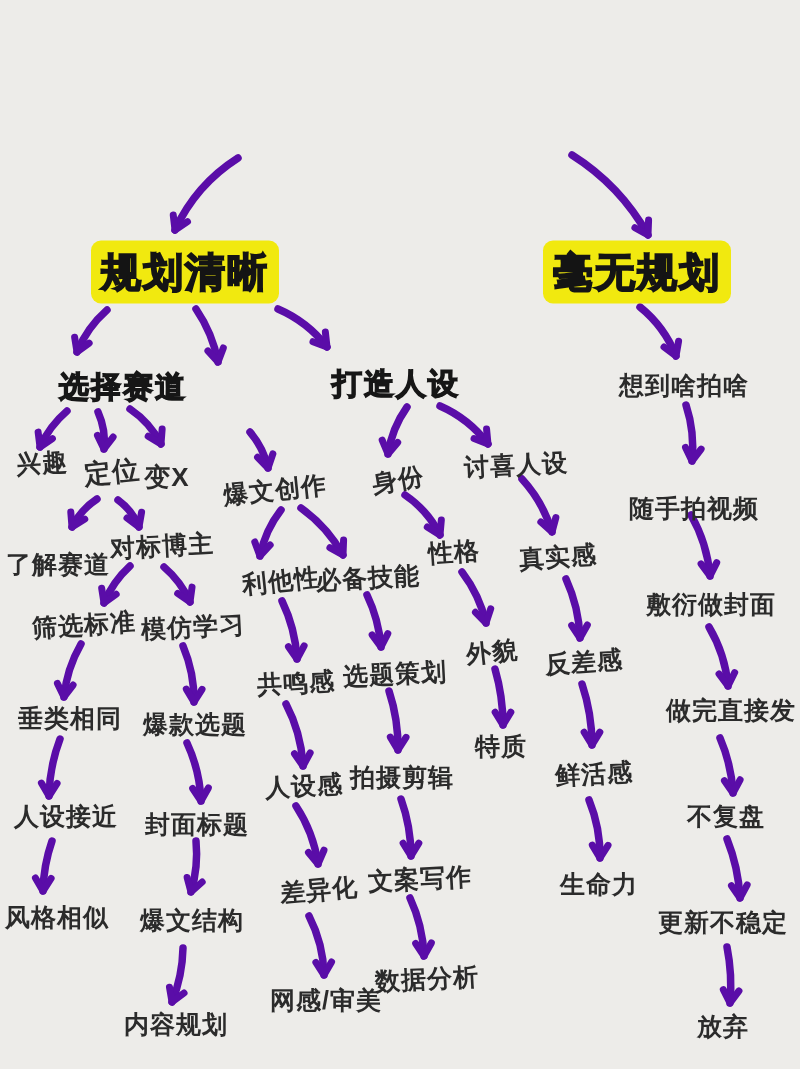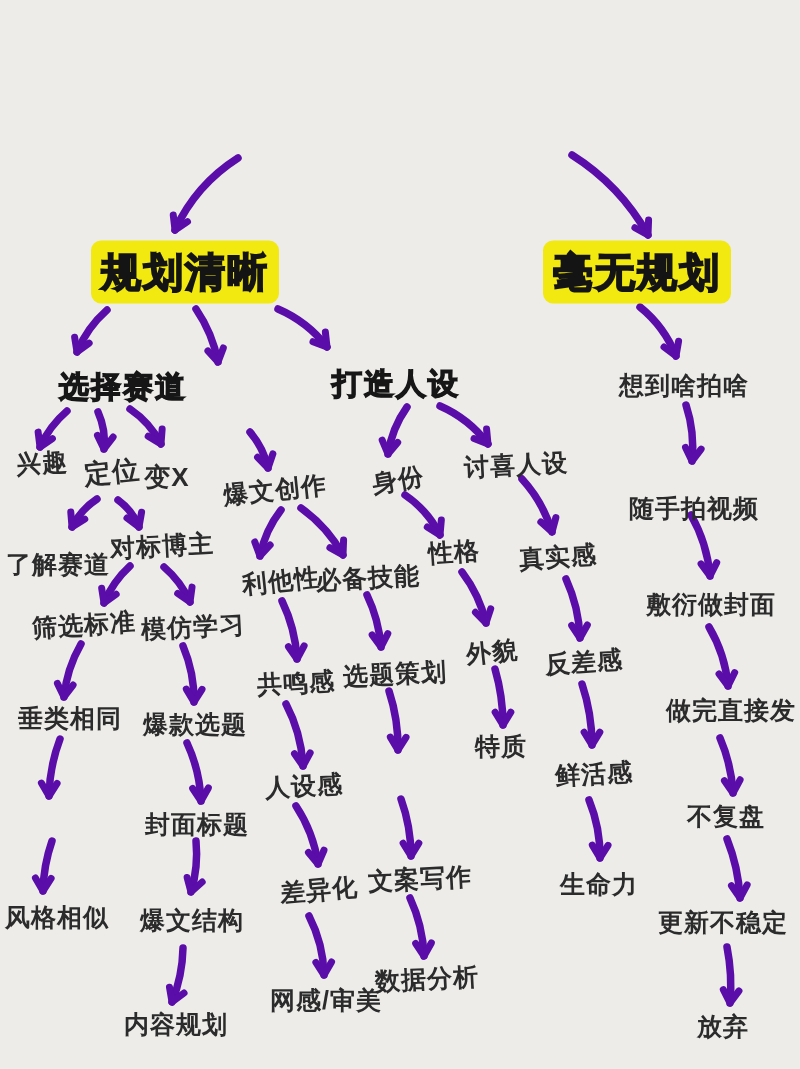--- a/index.html
+++ b/index.html
@@ -158,32 +158,34 @@
     <div class="node t-header" style="left: 396px; top: 384px; transform: translate(-50%, -50%) rotate(0deg);">打造人设</div>
     <div class="node t-node" style="left: 42px; top: 463px; transform: translate(-50%, -50%) rotate(-4deg);">兴趣</div>
     <div class="node t-node" style="left: 112px; top: 472px; transform: translate(-50%, -50%) rotate(-6deg); font-size: 27px;">定位</div>
     <div class="node t-node" style="left: 167px; top: 477px; transform: translate(-50%, -50%) rotate(0deg); font-size: 26px;">变X</div>
     <div class="node t-node" style="left: 58px; top: 564px; transform: translate(-50%, -50%) rotate(0deg);">了解赛道</div>
     <div class="node t-node" style="left: 162px; top: 546px; transform: translate(-50%, -50%) rotate(-3deg);">对标博主</div>
     <div class="node t-node" style="left: 84px; top: 625px; transform: translate(-50%, -50%) rotate(-4deg);">筛选标准</div>
     <div class="node t-node" style="left: 193px; top: 627px; transform: translate(-50%, -50%) rotate(-3deg);">模仿学习</div>
     <div class="node t-node" style="left: 70px; top: 718px; transform: translate(-50%, -50%) rotate(0deg);">垂类相同</div>
     <div class="node t-node" style="left: 195px; top: 724px; transform: translate(-50%, -50%) rotate(0deg);">爆款选题</div>
+    <div class="node t-node" style="left: 66px; top: 816px; transform: translate(-50%, -50%) rotate(0deg);">人设接近</div>
     <div class="node t-node" style="left: 197px; top: 824px; transform: translate(-50%, -50%) rotate(0deg);">封面标题</div>
     <div class="node t-node" style="left: 57px; top: 917px; transform: translate(-50%, -50%) rotate(0deg);">风格相似</div>
     <div class="node t-node" style="left: 192px; top: 920px; transform: translate(-50%, -50%) rotate(0deg);">爆文结构</div>
     <div class="node t-node" style="left: 176px; top: 1024px; transform: translate(-50%, -50%) rotate(0deg);">内容规划</div>
     <div class="node t-node" style="left: 275px; top: 490px; transform: translate(-50%, -50%) rotate(-6deg);">爆文创作</div>
     <div class="node t-node" style="left: 281px; top: 581px; transform: translate(-50%, -50%) rotate(-6deg);">利他性</div>
     <div class="node t-node" style="left: 296px; top: 683px; transform: translate(-50%, -50%) rotate(-3deg);">共鸣感</div>
     <div class="node t-node" style="left: 304px; top: 786px; transform: translate(-50%, -50%) rotate(-3deg);">人设感</div>
     <div class="node t-node" style="left: 319px; top: 890px; transform: translate(-50%, -50%) rotate(-5deg);">差异化</div>
     <div class="node t-node" style="left: 326px; top: 1000px; transform: translate(-50%, -50%) rotate(0deg);">网感/审美</div>
     <div class="node t-node" style="left: 368px; top: 578px; transform: translate(-50%, -50%) rotate(-3deg);">必备技能</div>
     <div class="node t-node" style="left: 395px; top: 674px; transform: translate(-50%, -50%) rotate(-3deg);">选题策划</div>
+    <div class="node t-node" style="left: 402px; top: 777px; transform: translate(-50%, -50%) rotate(0deg);">拍摄剪辑</div>
     <div class="node t-node" style="left: 420px; top: 879px; transform: translate(-50%, -50%) rotate(-3deg);">文案写作</div>
     <div class="node t-node" style="left: 427px; top: 979px; transform: translate(-50%, -50%) rotate(-3deg);">数据分析</div>
     <div class="node t-node" style="left: 398px; top: 480px; transform: translate(-50%, -50%) rotate(-10deg);">身份</div>
     <div class="node t-node" style="left: 454px; top: 552px; transform: translate(-50%, -50%) rotate(-4deg);">性格</div>
     <div class="node t-node" style="left: 492px; top: 652px; transform: translate(-50%, -50%) rotate(-6deg);">外貌</div>
     <div class="node t-node" style="left: 501px; top: 746px; transform: translate(-50%, -50%) rotate(0deg);">特质</div>
     <div class="node t-node" style="left: 516px; top: 465px; transform: translate(-50%, -50%) rotate(-3deg);">讨喜人设</div>
     <div class="node t-node" style="left: 558px; top: 557px; transform: translate(-50%, -50%) rotate(-4deg);">真实感</div>
     <div class="node t-node" style="left: 584px; top: 662px; transform: translate(-50%, -50%) rotate(-4deg);">反差感</div>
     <div class="node t-node" style="left: 594px; top: 774px; transform: translate(-50%, -50%) rotate(-3deg);">鲜活感</div>

